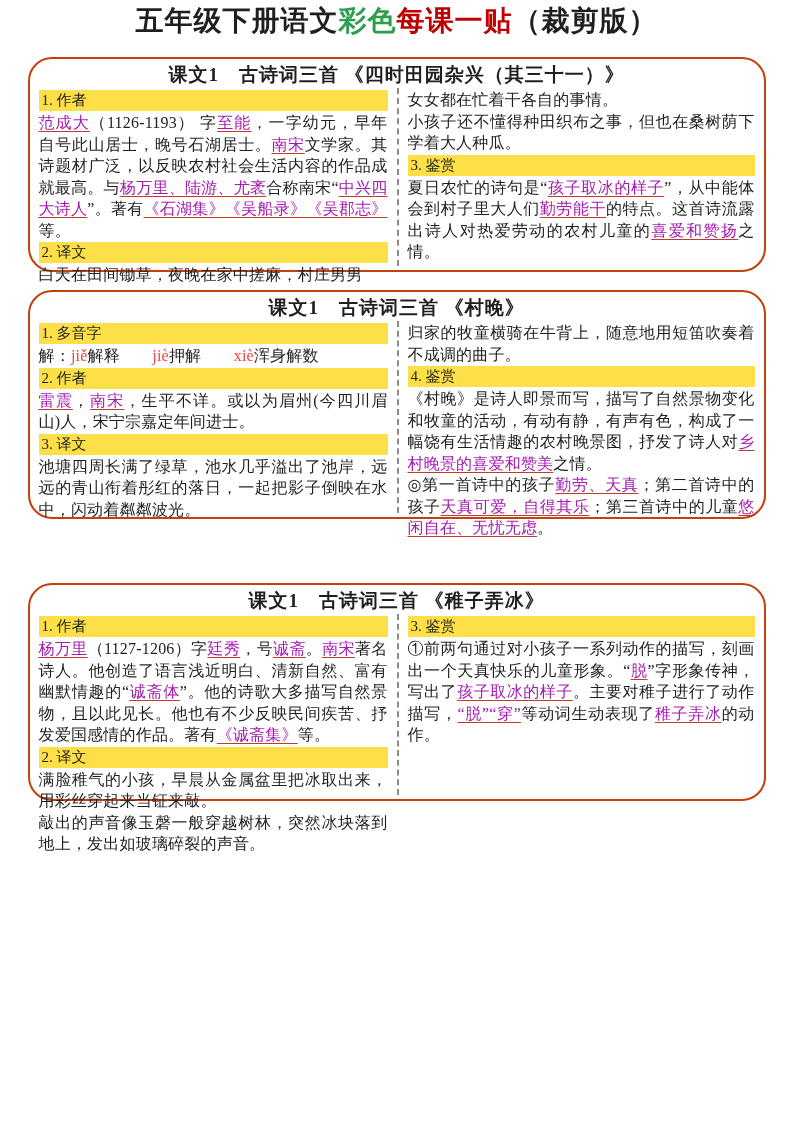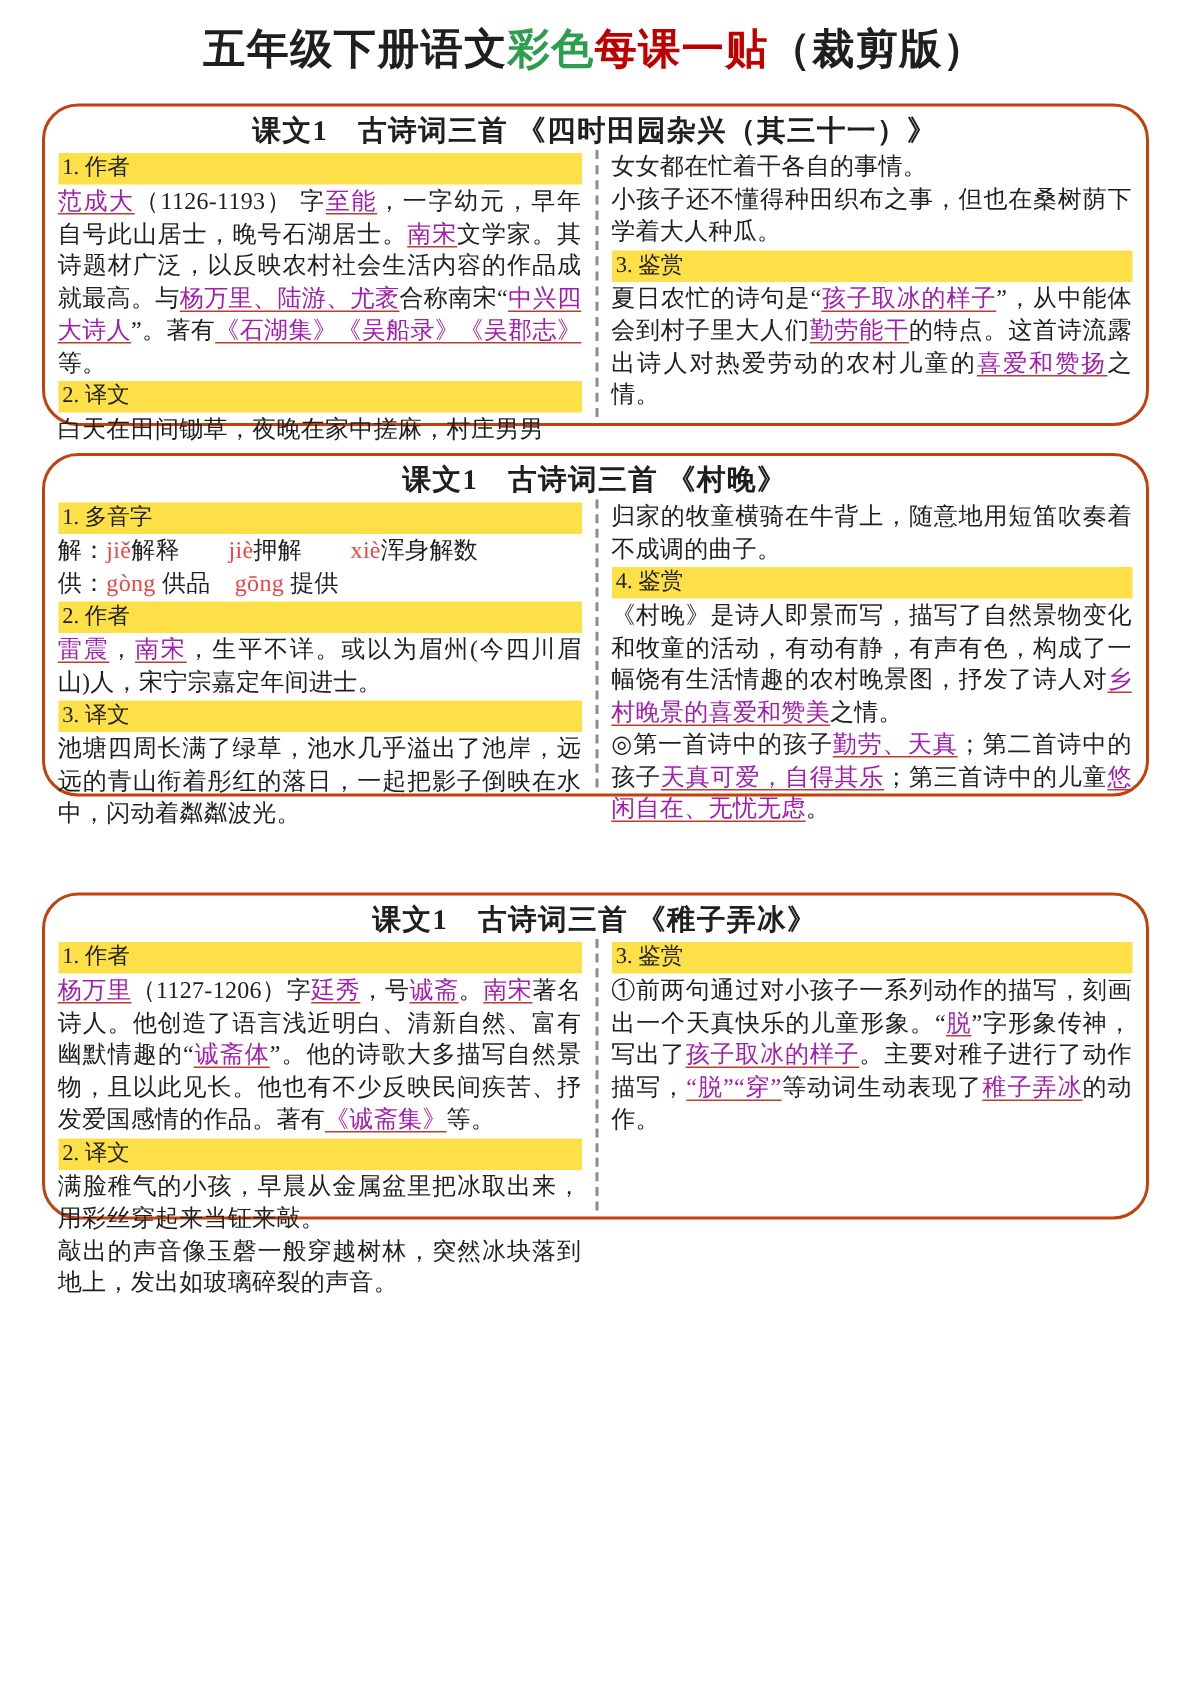--- a/index.html
+++ b/index.html
@@ -3,21 +3,21 @@
 <meta charset="utf-8">
 <style>
   html,body{margin:0;padding:0;background:#ffffff;}
   body{
     width:793px;height:1122px;overflow:hidden;position:relative;
     font-family:"Liberation Serif","DejaVu Serif",serif;
     color:#1f1f1f;
   }
   .page{width:793px;height:1122px;}
   .page-title{
-    margin:0;padding-top:14px;height:44px;
+    margin:0;padding-top:2px;height:44px;
     text-align:center;font-size:28px;font-weight:bold;letter-spacing:1px;
   }
   #cards{width:738px;margin:0 auto;}
   .card{
     position:relative;box-sizing:border-box;
     border:2px solid #c2410c;border-radius:24px;
     padding:1px 9px 2px 9px;
     overflow:visible;
   }
   .card:nth-child(1){height:215px;margin-top:11px;}
@@ -76,21 +76,20 @@
           </div>
         </div>
         <div class="divider"></div>
       </section>
       <section class="card">
         <h2 class="card-title">课文1　古诗词三首 《村晚》</h2>
         <div class="cols">
           <div class="col left">
             <div class="sec-header">1. 多音字</div>
             <p class="para"><span>解：</span><span class="r">jiě</span><span>解释　　</span><span class="r">jiè</span><span>押解　　</span><span class="r">xiè</span><span>浑身解数</span></p>
-            <p class="para"><span>供：</span><span class="r">gòng</span><span> 供品　</span><span class="r">gōng</span><span> 提供</span></p>
             <div class="sec-header">2. 作者</div>
             <p class="para"><span class="ru">雷震</span><span>，</span><span class="ru">南宋</span><span>，生平不详。或以为眉州(今四川眉山)人，宋宁宗嘉定年间进士。</span></p>
             <div class="sec-header">3. 译文</div>
             <p class="para"><span>池塘四周长满了绿草，池水几乎溢出了池岸，远远的青山衔着彤红的落日，一起把影子倒映在水中，闪动着粼粼波光。</span></p>
           </div>
           <div class="col right">
             <p class="para"><span>归家的牧童横骑在牛背上，随意地用短笛吹奏着不成调的曲子。</span></p>
             <div class="sec-header">4. 鉴赏</div>
             <p class="para"><span>《村晚》是诗人即景而写，描写了自然景物变化和牧童的活动，有动有静，有声有色，构成了一幅饶有生活情趣的农村晚景图，抒发了诗人对</span><span class="ru">乡村晚景的喜爱和赞美</span><span>之情。</span></p>
             <p class="para"><span>◎第一首诗中的孩子</span><span class="ru">勤劳、天真</span><span>；第二首诗中的孩子</span><span class="ru">天真可爱，自得其乐</span><span>；第三首诗中的儿童</span><span class="ru">悠闲自在、无忧无虑</span><span>。</span></p>

